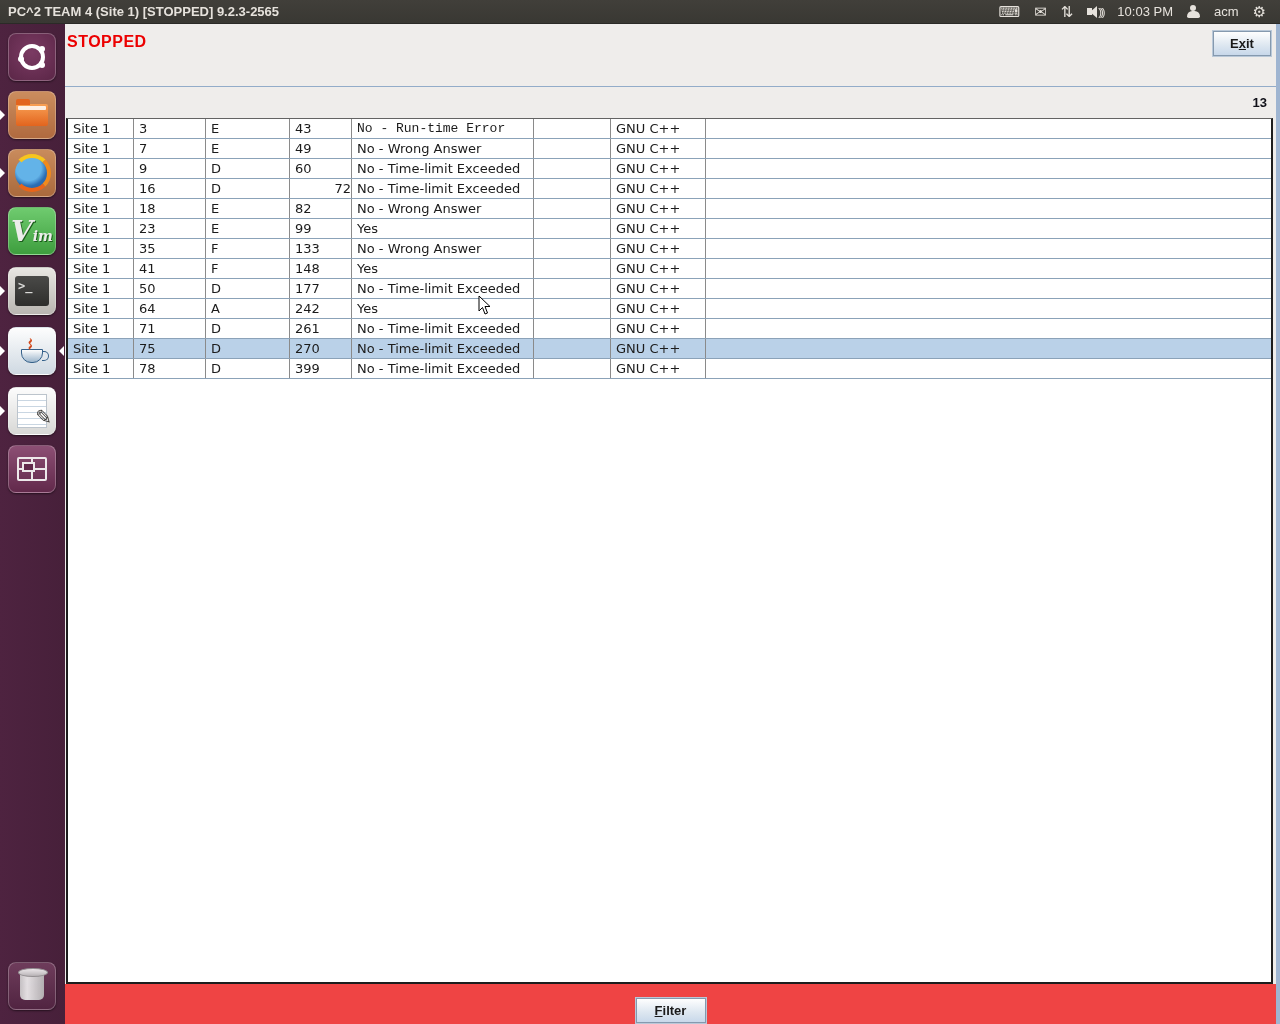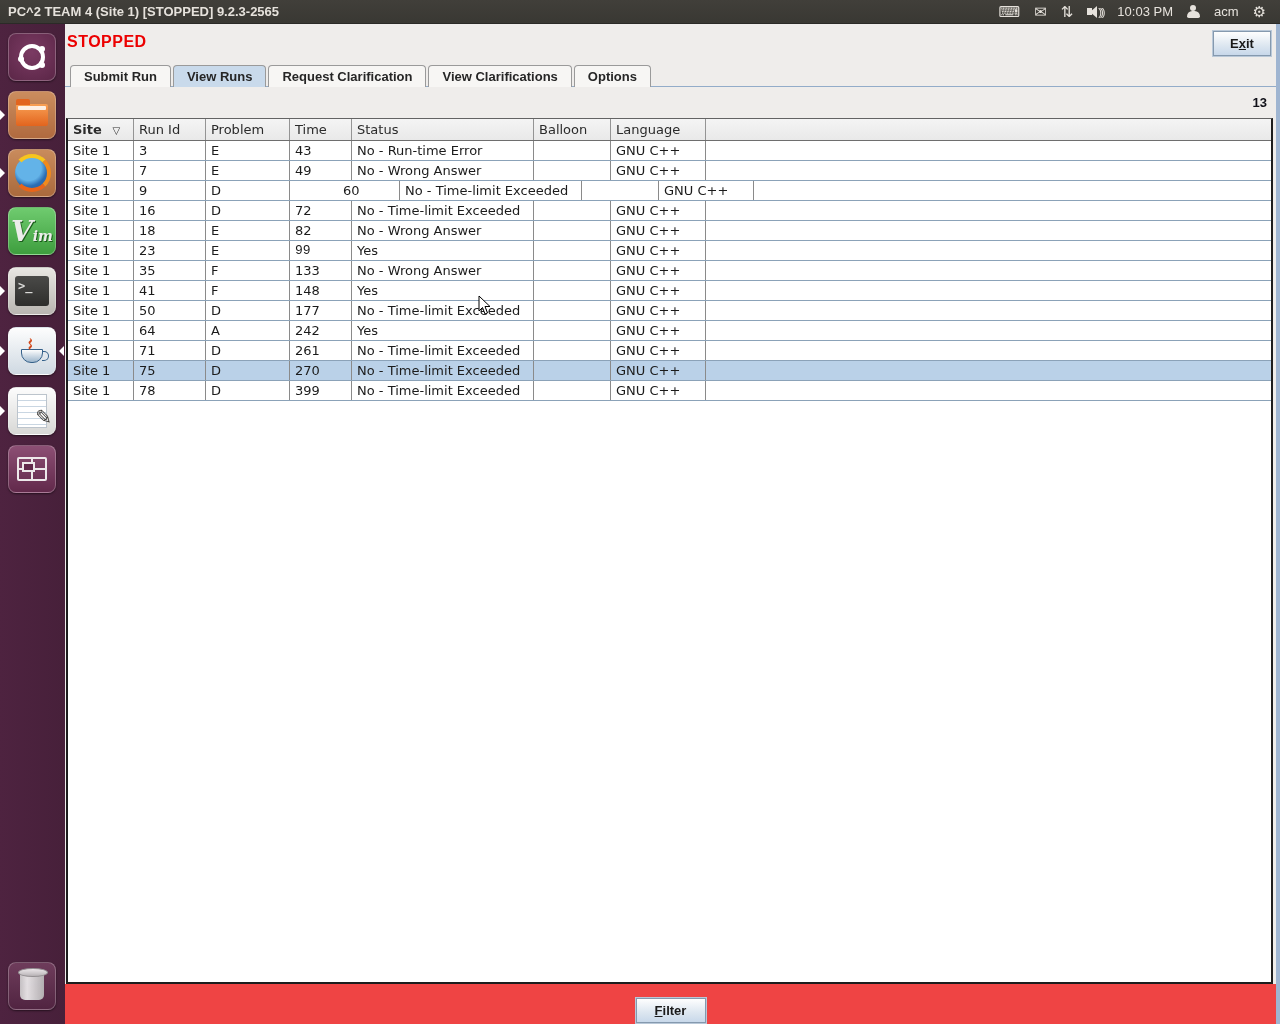--- a/index.html
+++ b/index.html
@@ -230,98 +230,81 @@
         <div class="can"></div>
       </div>
     </div>
   </div>
 
 <div class="appwin">
   <div class="status-label">STOPPED</div>
 
   <button class="swing-btn exit-btn"><span><span>E</span><span class="key-underline">x</span><span>it</span></span></button>
 
-  <div class="tab-bar" id="tabbar">
-      <div class="tab">Submit Run</div>
-      <div class="tab selected">View Runs</div>
-      <div class="tab">Request Clarification</div>
-      <div class="tab">View Clarifications</div>
-      <div class="tab">Options</div>
-    </div>
   <div class="content-panel"></div>
 
   <div class="count-label">13</div>
 
   <div class="scrollpane">
-    <div class="thead" id="thead">
-        <div class="th sorted" style="width: 66px;"><span>Site</span> <span class="sort-glyph">▽</span></div>
-        <div class="th" style="width: 72px;"><span>Run Id</span></div>
-        <div class="th" style="width: 84px;"><span>Problem</span></div>
-        <div class="th" style="width: 62px;"><span>Time</span></div>
-        <div class="th" style="width: 182px;"><span>Status</span></div>
-        <div class="th" style="width: 77px;"><span>Balloon</span></div>
-        <div class="th" style="width: 95px;"><span>Language</span></div>
-        <div class="th spare"></div>
-      </div>
     <div id="tbody">
         <div class="trow">
           <div class="td" style="width: 66px;">Site 1</div>
           <div class="td" style="width: 72px;">3</div>
           <div class="td" style="width: 84px;">E</div>
           <div class="td" style="width: 62px;">43</div>
-          <div class="td" style="width: 182px;">No - Run-time Error</div>
+          <div class="td" style="width: 182px; font-family: Liberation Mono, monospace;">No - Run-time Error</div>
           <div class="td" style="width: 77px;"></div>
           <div class="td" style="width: 95px;">GNU C++</div>
           <div class="td spare"></div>
         </div>
         <div class="trow">
           <div class="td" style="width: 66px;">Site 1</div>
           <div class="td" style="width: 72px;">7</div>
           <div class="td" style="width: 84px;">E</div>
           <div class="td" style="width: 62px;">49</div>
           <div class="td" style="width: 182px;">No - Wrong Answer</div>
           <div class="td" style="width: 77px;"></div>
           <div class="td" style="width: 95px;">GNU C++</div>
           <div class="td spare"></div>
         </div>
         <div class="trow">
           <div class="td" style="width: 66px;">Site 1</div>
           <div class="td" style="width: 72px;">9</div>
           <div class="td" style="width: 84px;">D</div>
-          <div class="td" style="width: 62px; margin-left: 48px;">60</div>
+          <div class="td" style="width: 62px;">60</div>
           <div class="td" style="width: 182px;">No - Time-limit Exceeded</div>
           <div class="td" style="width: 77px;"></div>
           <div class="td" style="width: 95px;">GNU C++</div>
           <div class="td spare"></div>
         </div>
         <div class="trow">
           <div class="td" style="width: 66px;">Site 1</div>
           <div class="td" style="width: 72px;">16</div>
           <div class="td" style="width: 84px;">D</div>
-          <div class="td" style="width: 62px;">72</div>
+          <div class="td" style="width: 62px; text-align: right;">72</div>
           <div class="td" style="width: 182px;">No - Time-limit Exceeded</div>
           <div class="td" style="width: 77px;"></div>
           <div class="td" style="width: 95px;">GNU C++</div>
           <div class="td spare"></div>
         </div>
         <div class="trow">
           <div class="td" style="width: 66px;">Site 1</div>
           <div class="td" style="width: 72px;">18</div>
           <div class="td" style="width: 84px;">E</div>
           <div class="td" style="width: 62px;">82</div>
           <div class="td" style="width: 182px;">No - Wrong Answer</div>
           <div class="td" style="width: 77px;"></div>
           <div class="td" style="width: 95px;">GNU C++</div>
           <div class="td spare"></div>
         </div>
         <div class="trow">
           <div class="td" style="width: 66px;">Site 1</div>
           <div class="td" style="width: 72px;">23</div>
           <div class="td" style="width: 84px;">E</div>
-          <div class="td" style="width: 62px; font-family: Liberation Mono, monospace;">99</div>
+          <div class="td" style="width: 62px;">99</div>
           <div class="td" style="width: 182px;">Yes</div>
           <div class="td" style="width: 77px;"></div>
           <div class="td" style="width: 95px;">GNU C++</div>
           <div class="td spare"></div>
         </div>
         <div class="trow">
           <div class="td" style="width: 66px;">Site 1</div>
           <div class="td" style="width: 72px;">35</div>
           <div class="td" style="width: 84px;">F</div>
           <div class="td" style="width: 62px;">133</div>

